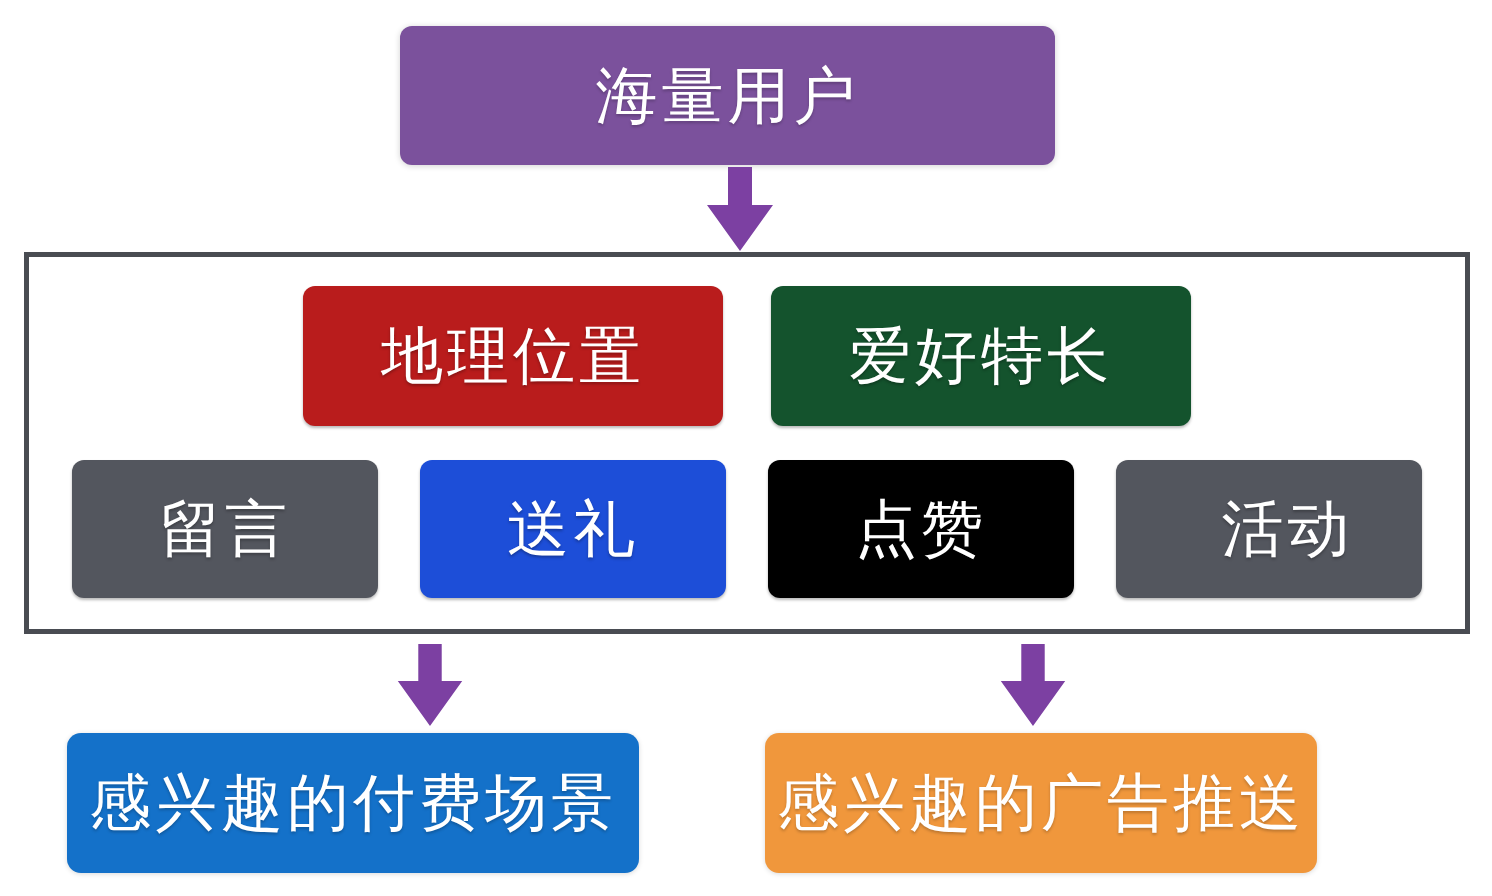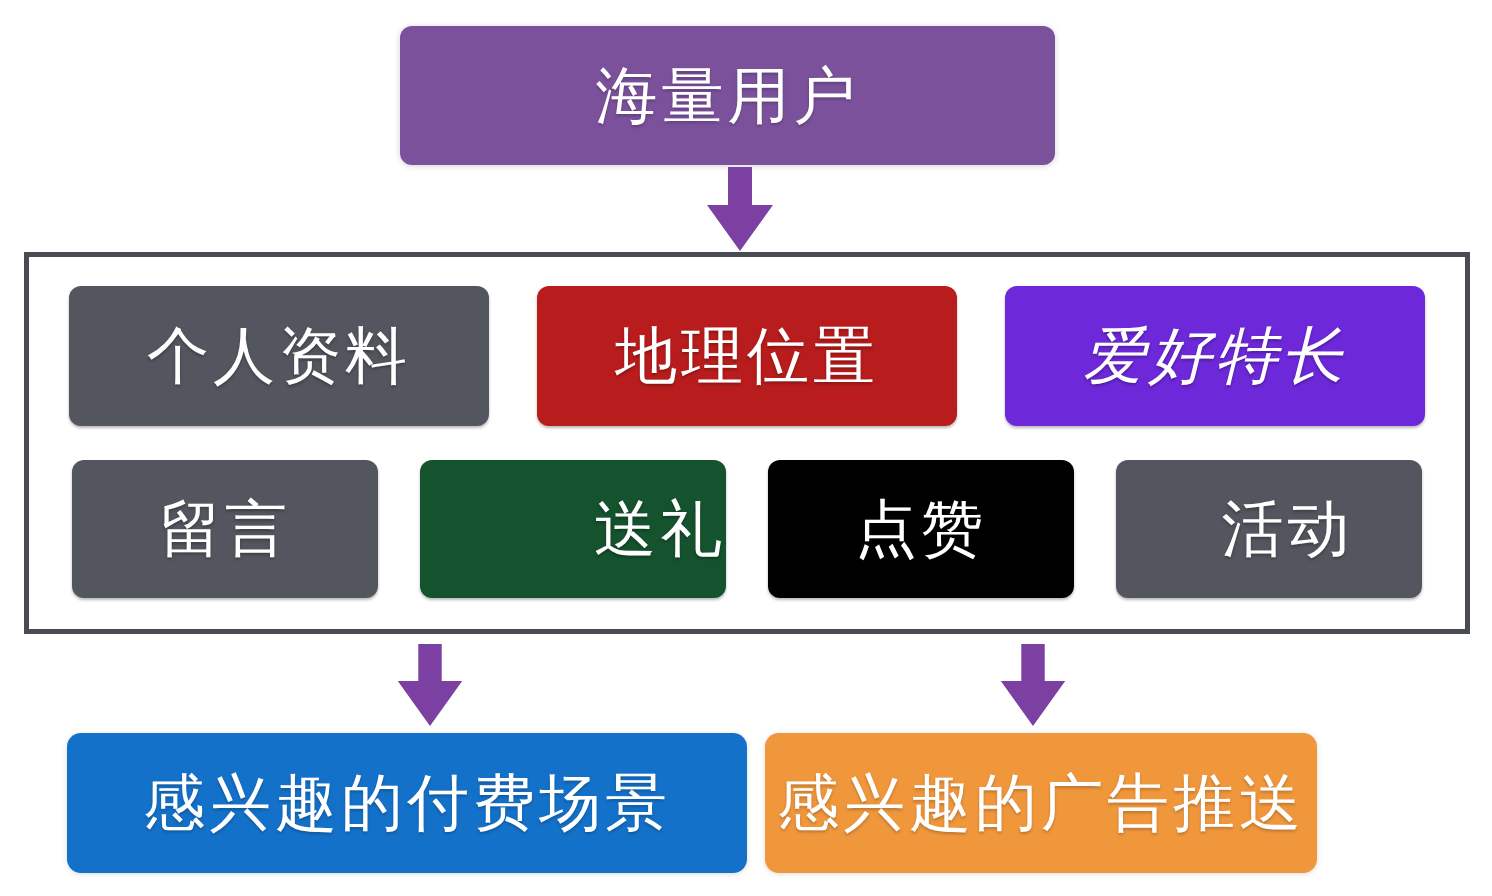--- a/index.html
+++ b/index.html
@@ -74,55 +74,52 @@
   .arrow-top   { left: 707px; top: 167px; }
   .arrow-left  { left: 394px; top: 644px; }
   .arrow-right { left: 997px; top: 644px; }
   .node-outcome {
     top: 733px;
     height: 140px;
     border-radius: 14px;
     font-size: 62px;
     box-shadow: 0 1px 5px rgba(0,0,0,0.15);
   }
-  .node-outcome-pay { left: 67px;  width: 680px; }
+  .node-outcome-pay { left: 67px;  width: 572px; }
   .node-outcome-ad  { left: 765px; width: 552px; }
 </style>
 </head>
 <body>
 
 <div class="canvas">
 
   <div class="node node-top" style="background-color: rgb(123, 81, 156);">
     <span>海量用户</span>
   </div>
 
   <svg class="arrow arrow-top" width="66" height="84" viewBox="0 0 66 84">
     <polygon points="21,0 45,0 45,38 66,38 33,84 0,38 21,38" style="fill: rgb(124, 64, 162);"></polygon>
   </svg>
 
   <div class="group-box" style="border-color: rgb(73, 76, 82);">
 
     <div class="group-row row-1">
-      <div class="data-box" style="background-color: rgb(83, 86, 94);">
-        <span>个人资料</span>
-      </div>
       <div class="data-box" style="background-color: #b91c1c;">
         <span>地理位置</span>
       </div>
-      <div class="data-box" style="background-color: #6d28d9; font-style: italic;">
+      <div class="data-box" style="background-color: #14532d;">
         <span>爱好特长</span>
       </div>
     </div>
 
     <div class="group-row row-2">
       <div class="data-box" style="background-color: rgb(83, 86, 94); text-align: center;">
         <span>留言</span>
       </div>
-      <div class="data-box" style="background-color: #14532d; justify-content: flex-end;">
+      <div class="data-box" style="background-color: #1d4ed8;">
         <span>送礼</span>
       </div>
       <div class="data-box" style="background-color: #000000;">
         <span>点赞</span>
       </div>
       <div class="data-box" style="background-color: rgb(83, 86, 94); padding-left: 37px;">
         <span>活动</span>
       </div>
     </div>
   </div>

